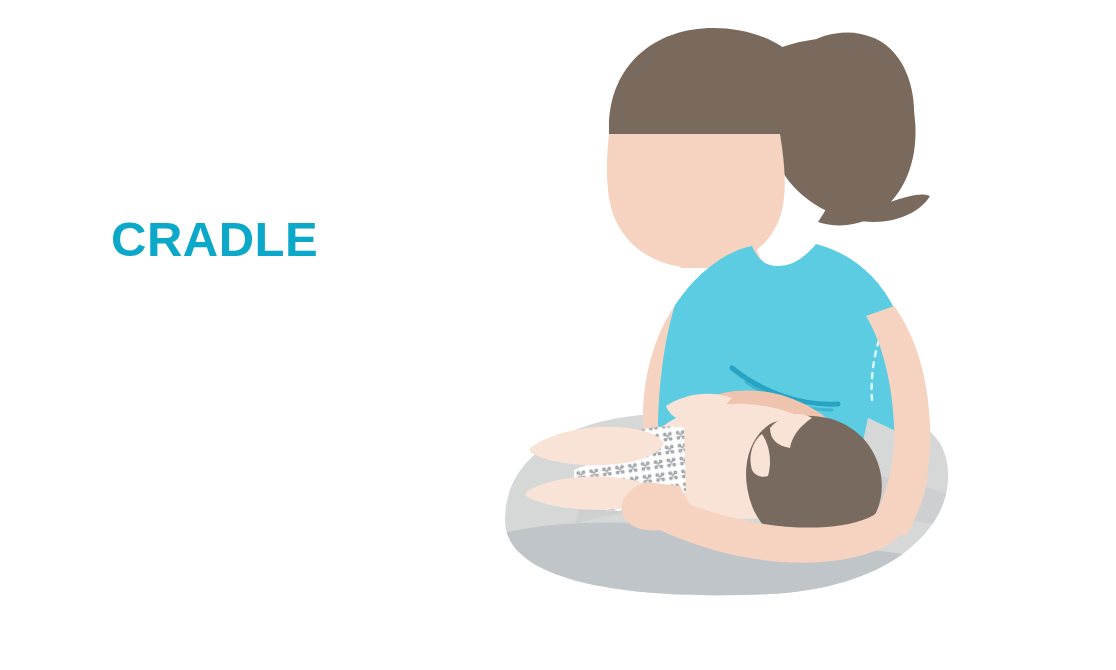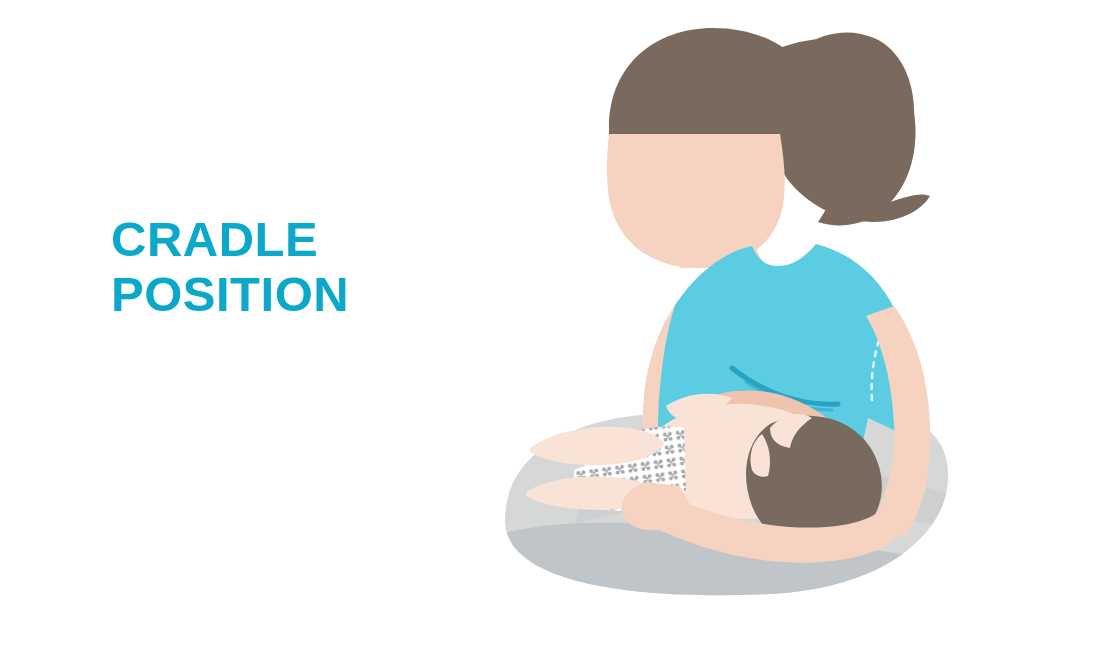--- a/index.html
+++ b/index.html
@@ -42,21 +42,20 @@
   }
   svg { display: block; }
 </style>
 </head>
 <body>
 
 <div id="page">
 
   <div id="title-block">
     <div class="title-line">CRADLE</div>
-    <div class="title-line">POSITION</div>
   </div>
 
   <div id="illustration">
     <svg width="540" height="670" viewBox="0 0 540 670" xmlns="http://www.w3.org/2000/svg">
 
       <defs>
         <pattern id="onesiePattern" width="13" height="13" patternUnits="userSpaceOnUse" patternTransform="rotate(-8)">
           <rect width="13" height="13" fill="#ffffff"></rect>
           <g fill="none" stroke="#9FA3A6" stroke-width="1.5" stroke-linecap="round">
             <path d="M3 3 L7 7 M7 3 L3 7"></path>

